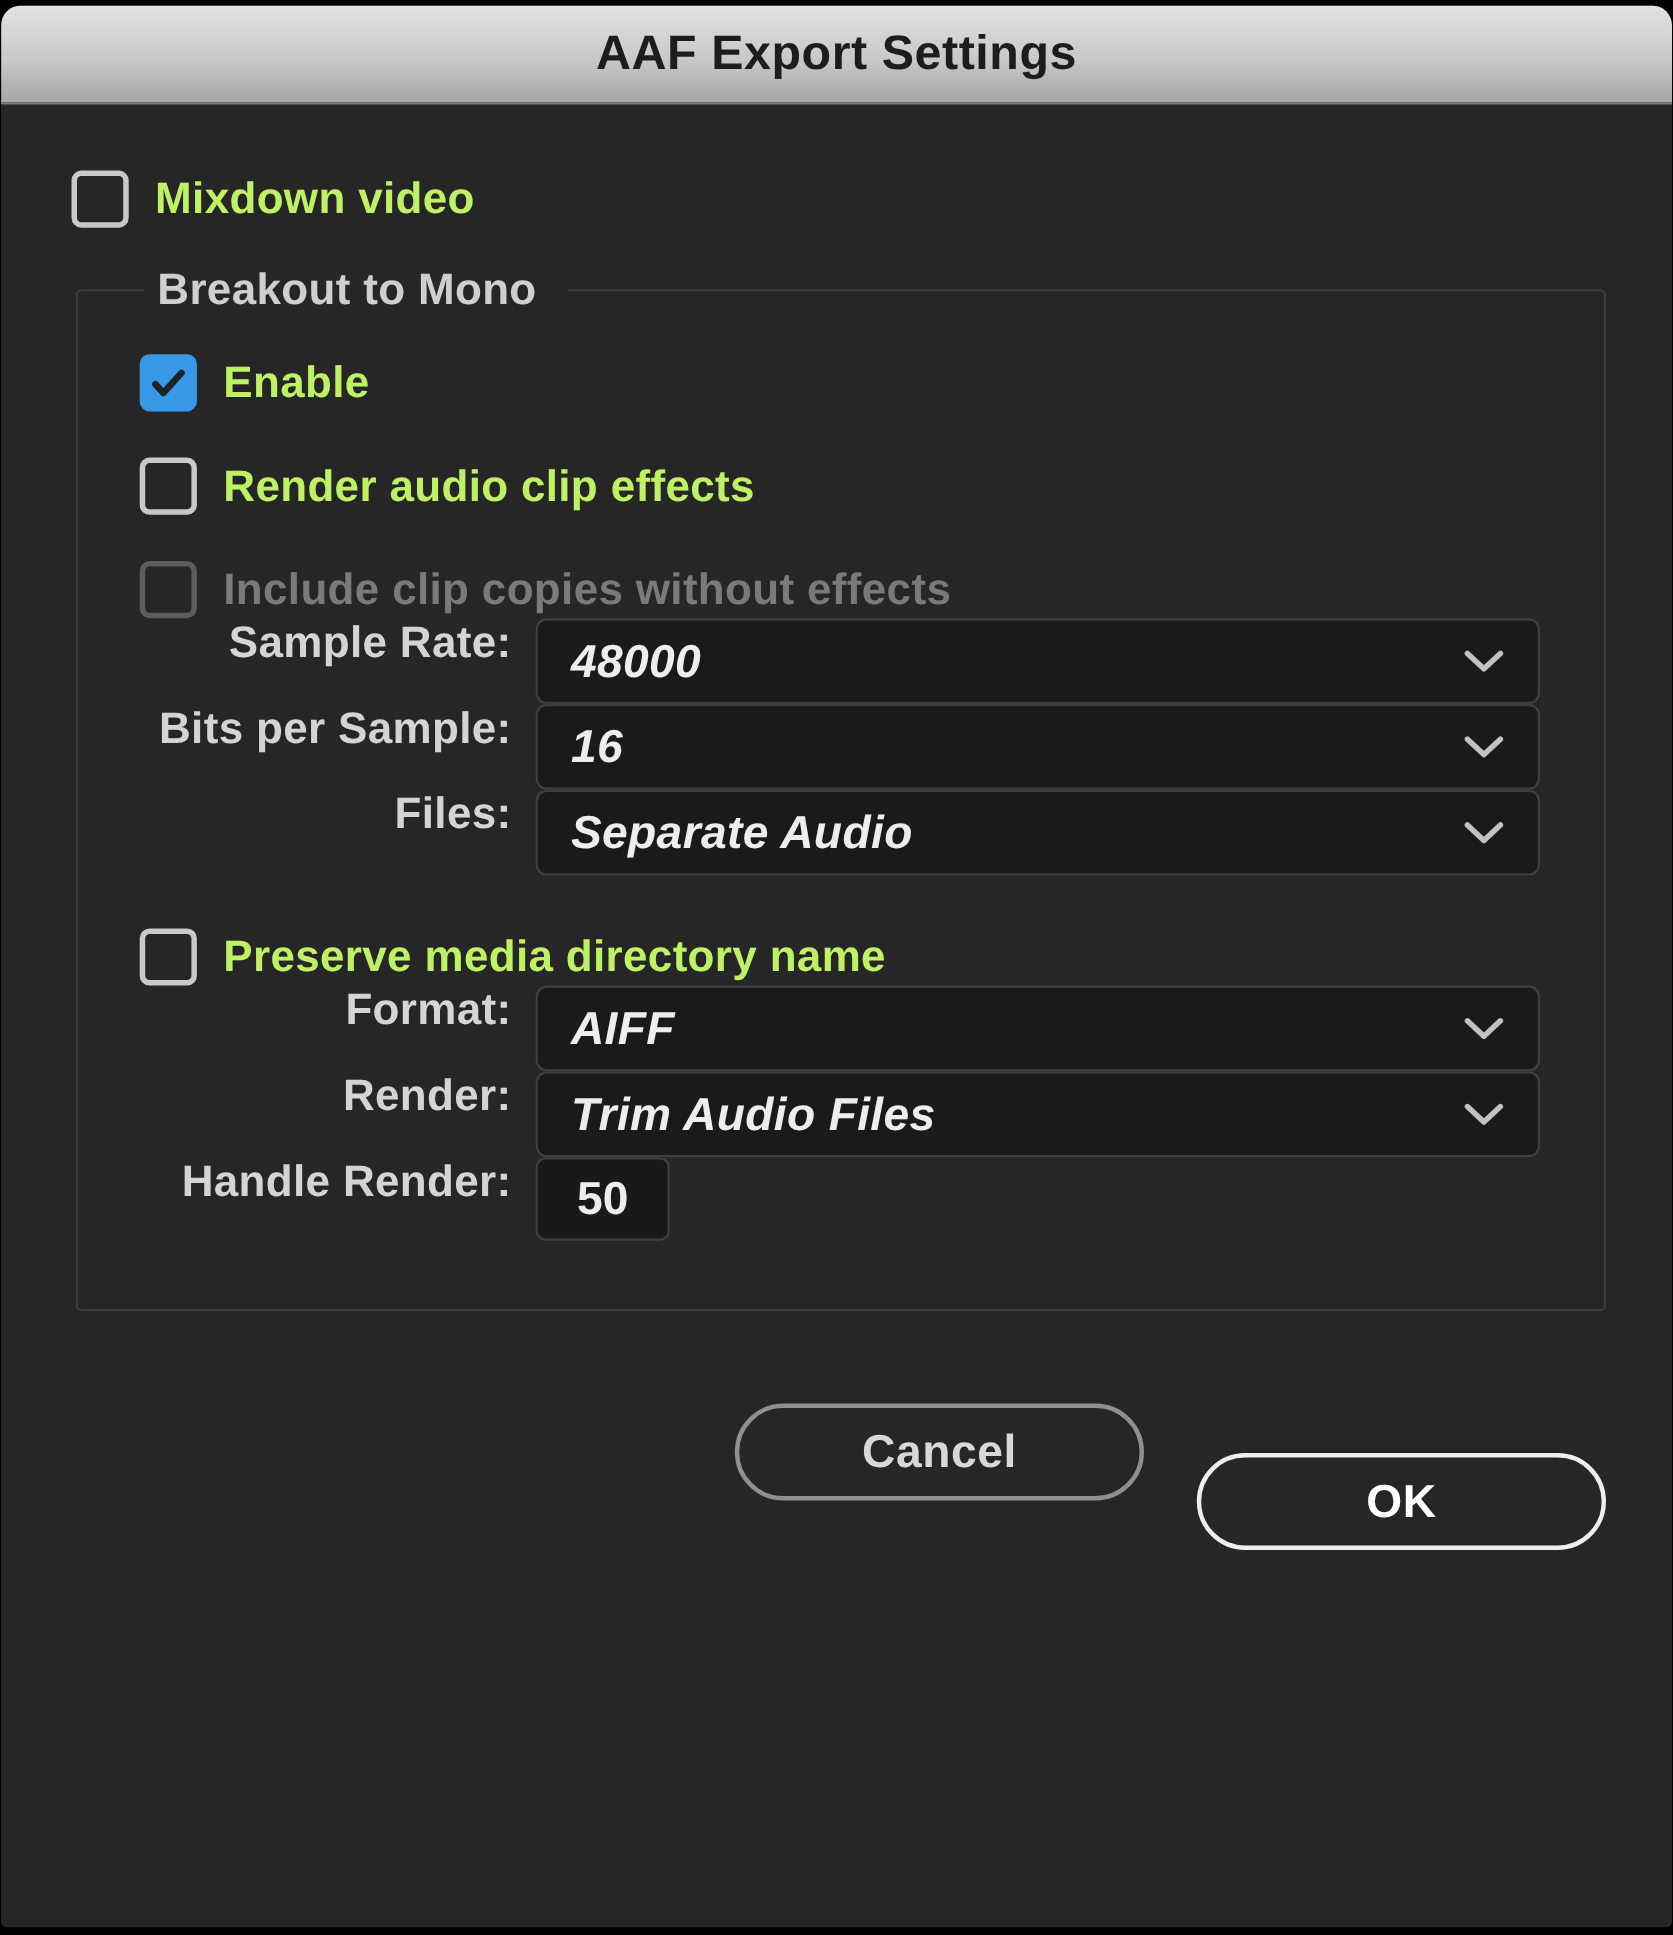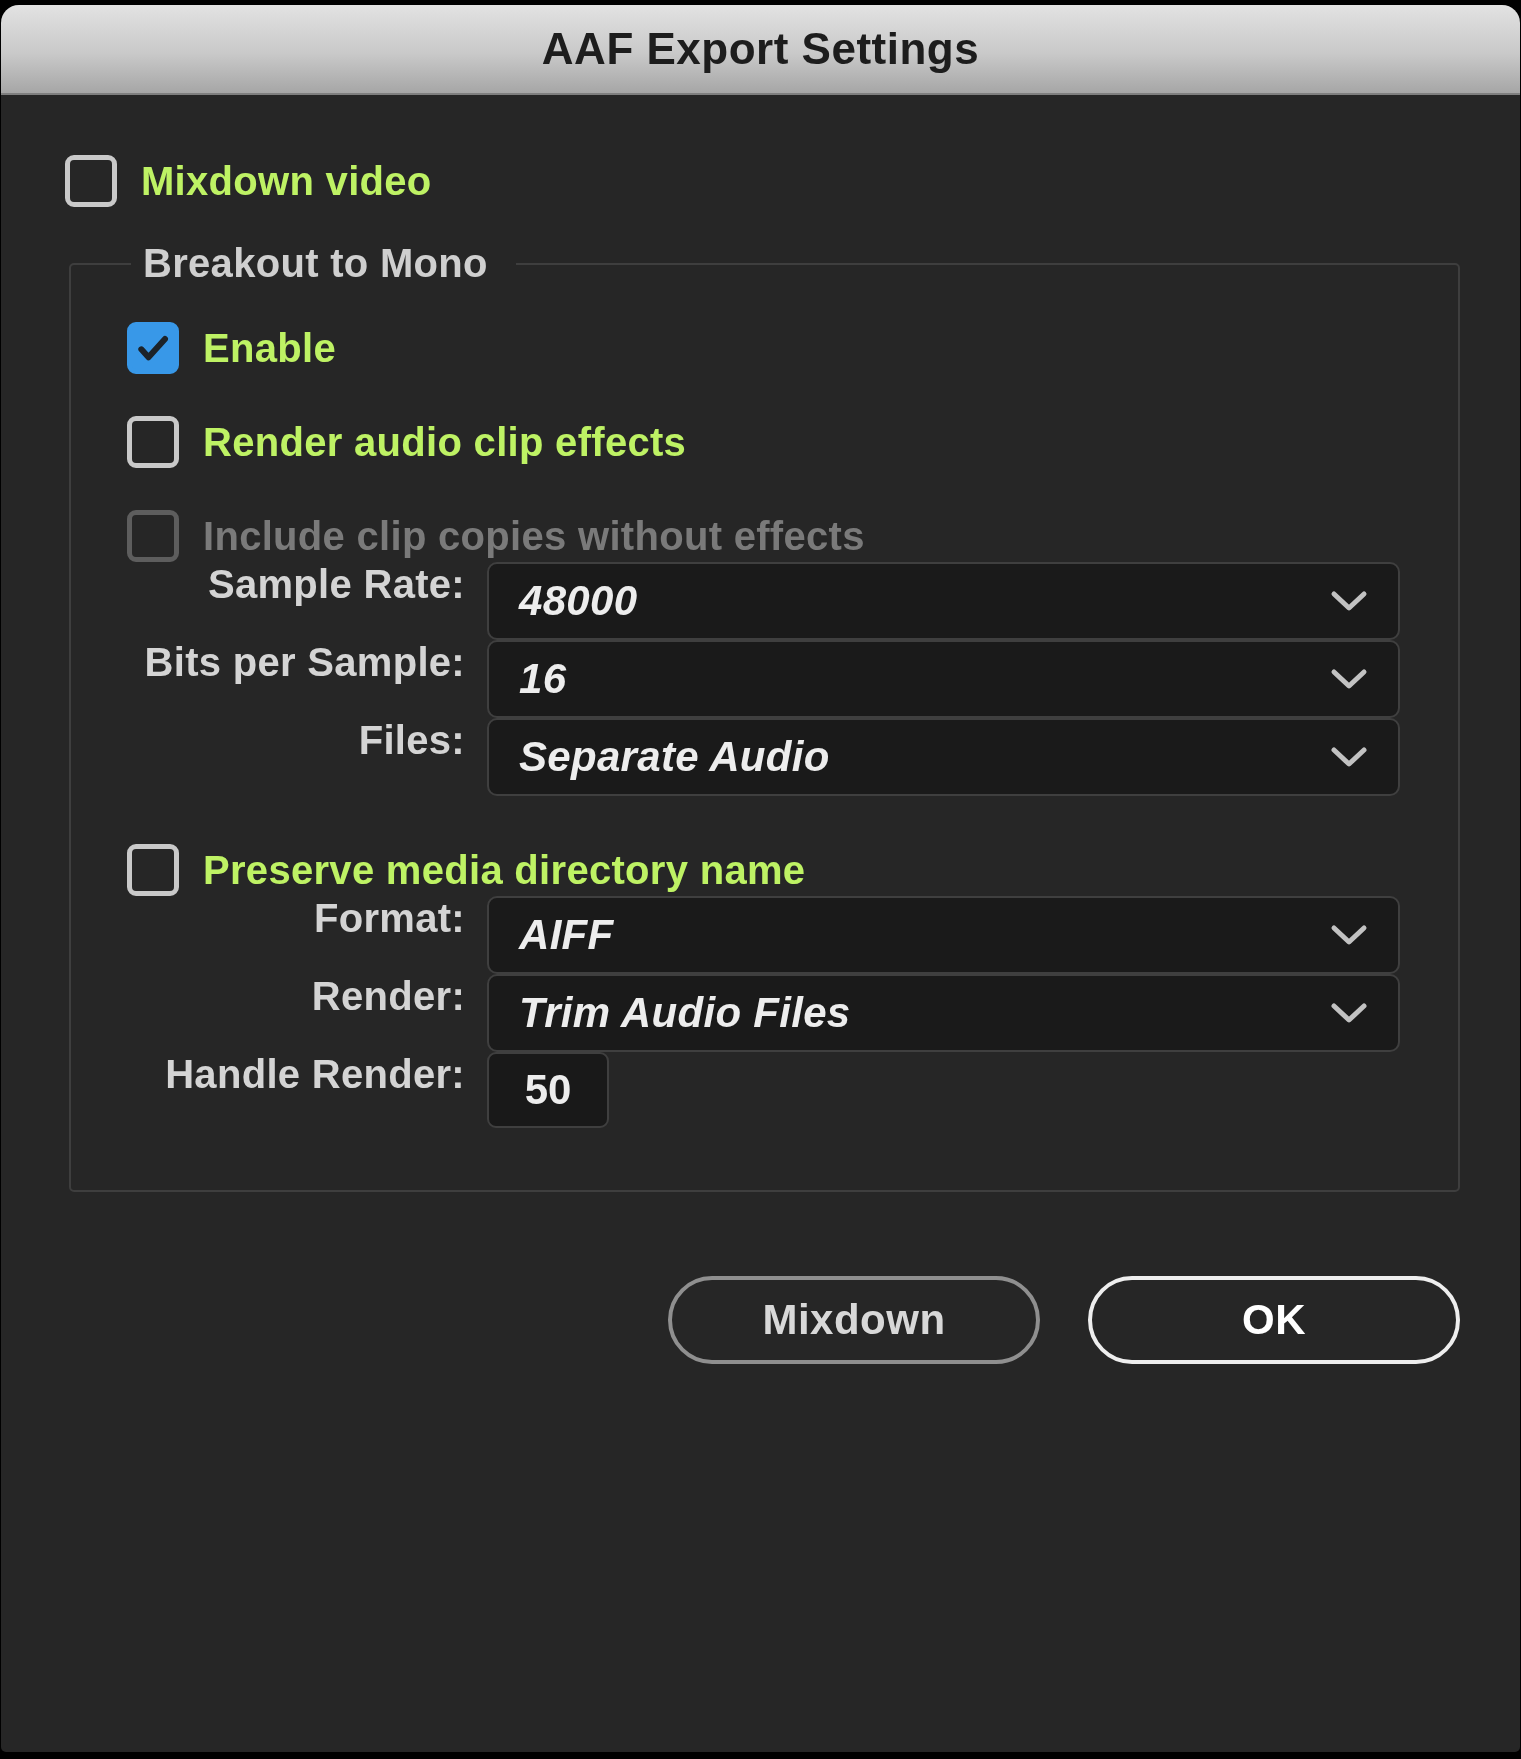--- a/index.html
+++ b/index.html
@@ -142,21 +142,21 @@
     height: 88px;
     border-radius: 46px;
     background: #262626;
     font-family: "Liberation Sans", "DejaVu Sans", sans-serif;
     font-size: 42px;
     font-weight: 700;
     letter-spacing: 0.5px;
     cursor: pointer;
   }
   .btn.cancel { border: 4px solid #8f8f8f; color: #d8d8d8; }
-  .btn.ok     { border: 4px solid #eeeeee; color: #ffffff; }
+  .btn.ok     { border: 4px solid #eeeeee; color: #ffffff; margin-top: 45px; }
 </style>
 </head>
 <body>
 
 <div class="stage">
   <div class="dialog">
 
     <div class="titlebar">
       <span>AAF Export Settings</span>
     </div>
@@ -246,19 +246,19 @@
         </div>
 
         <div class="form-row">
           <span class="form-label">Handle Render:</span>
           <input class="num-input" type="text" value="50" style="">
         </div>
 
       </fieldset>
 
       <div class="button-row">
-        <button class="btn cancel">Mixdown</button>
+        <button class="btn cancel">Cancel</button>
         <button class="btn ok">OK</button>
       </div>
 
     </div>
   </div>
 </div>
 
 </body></html>

